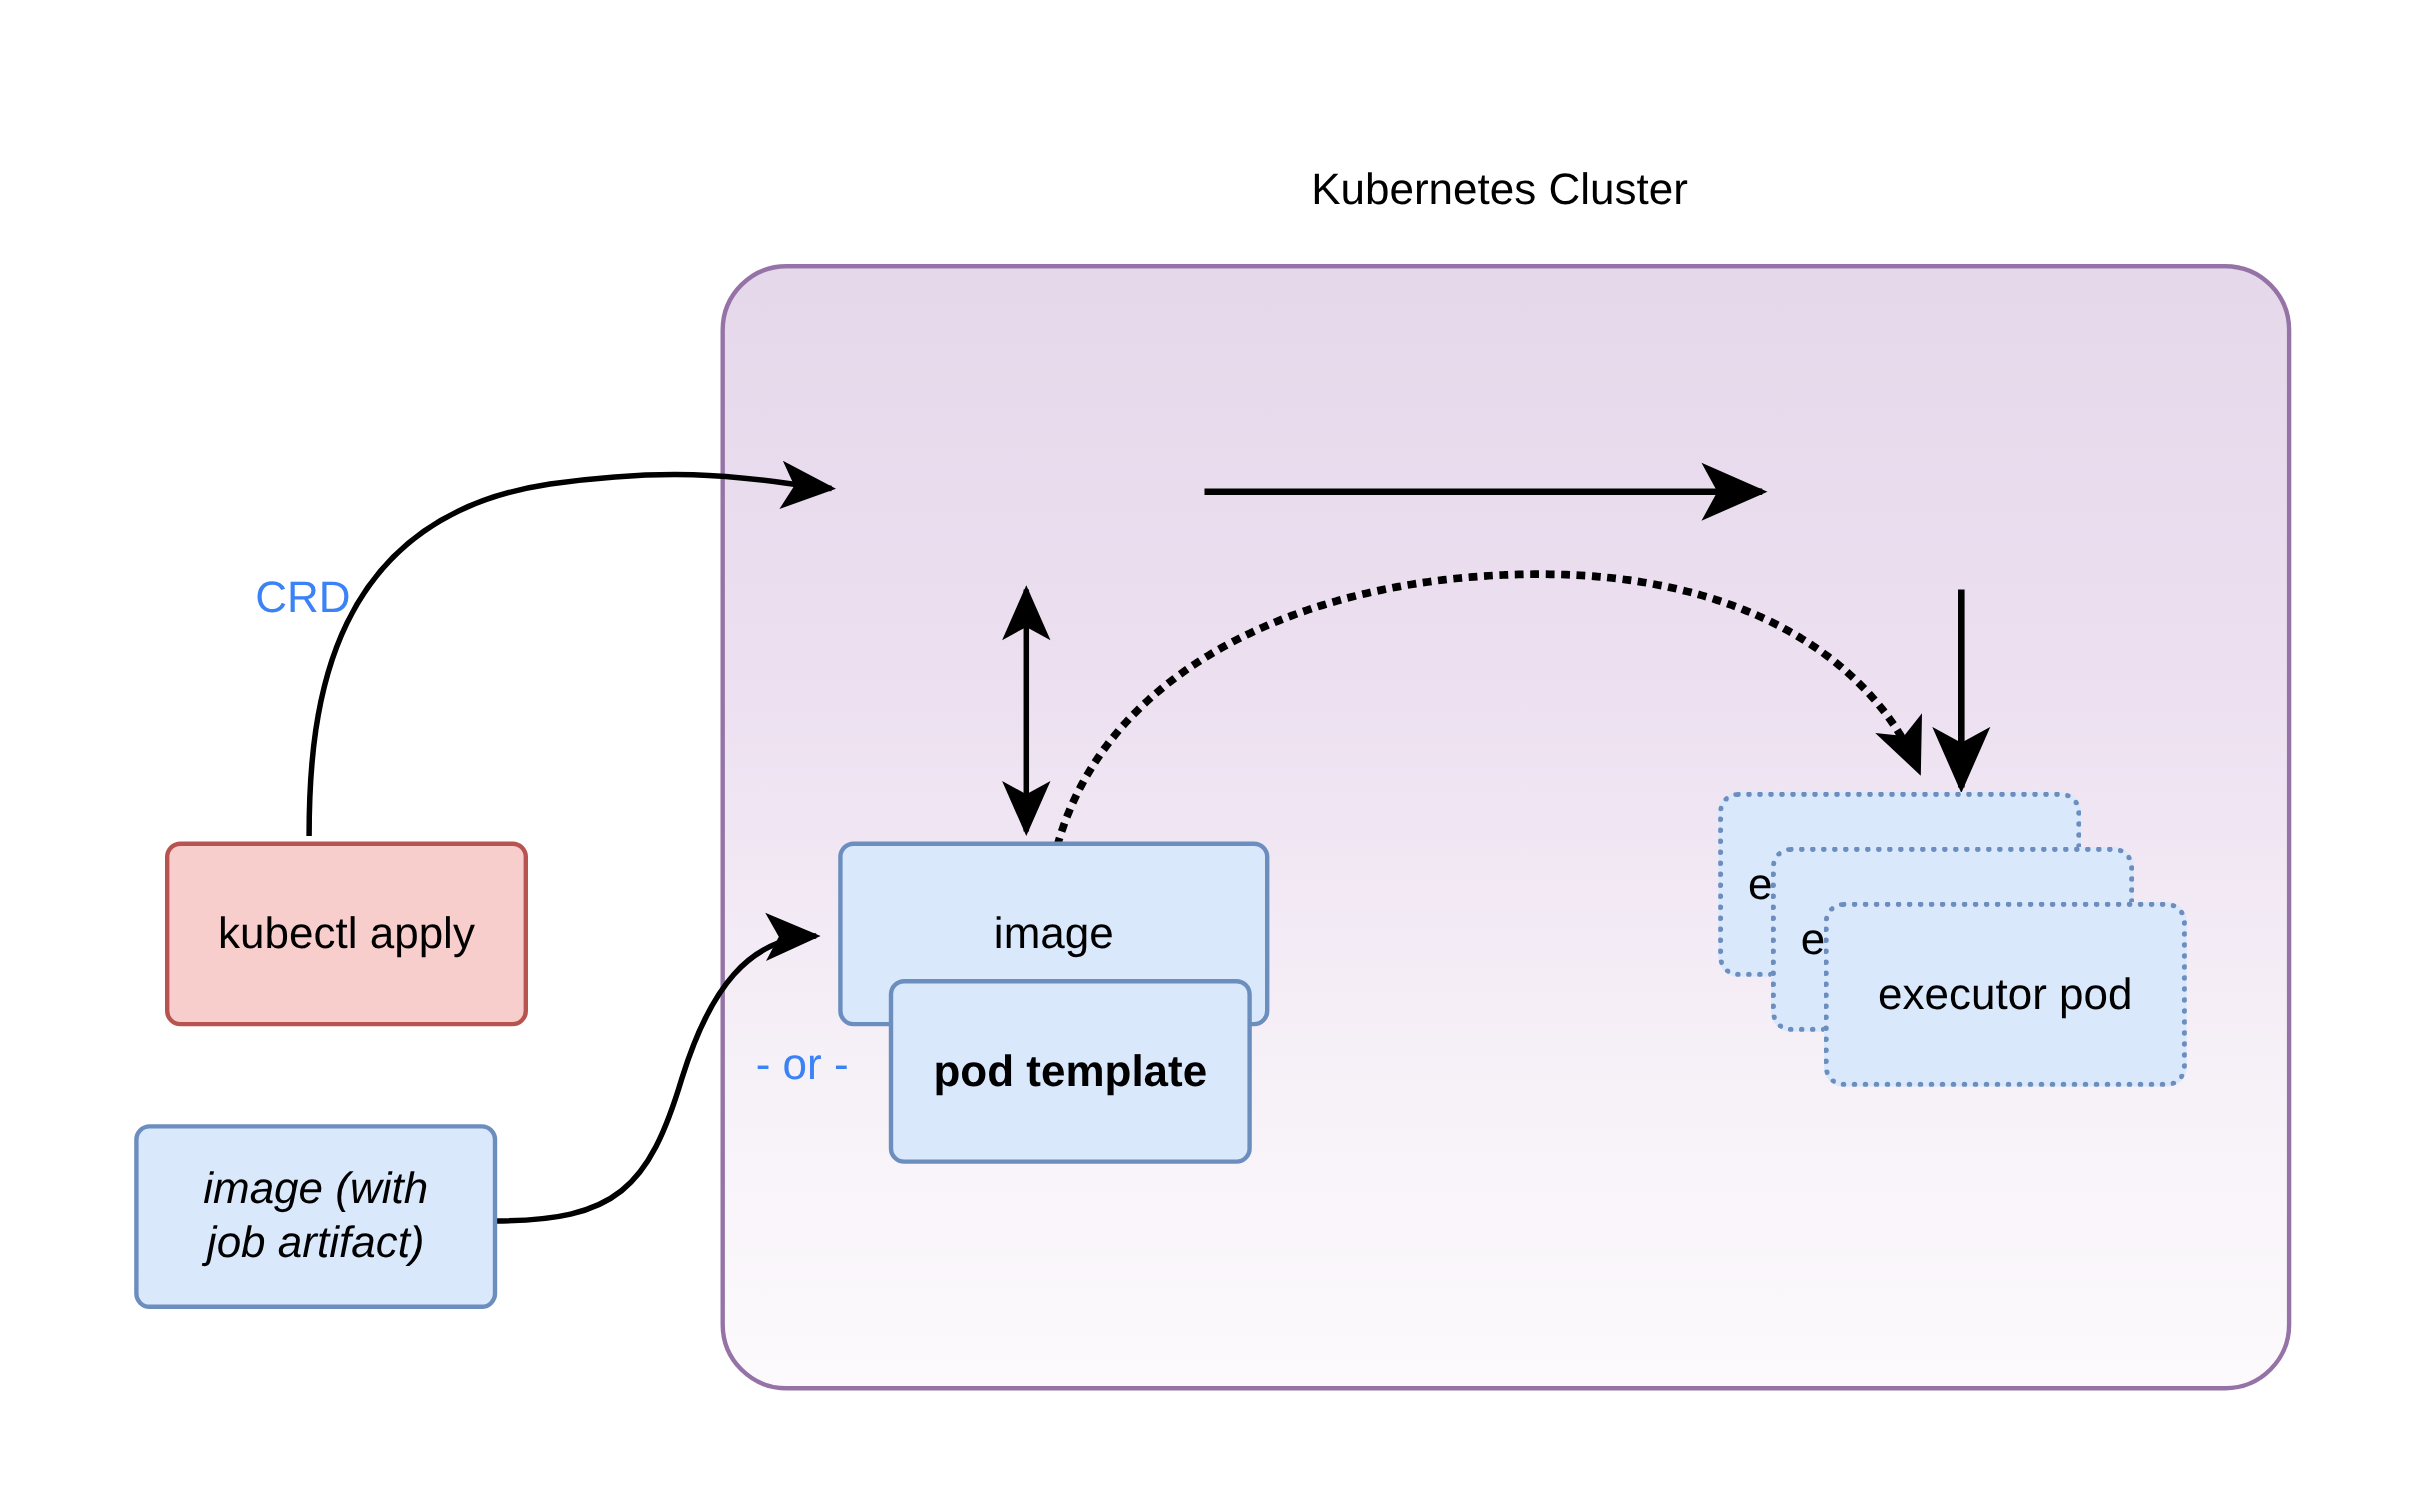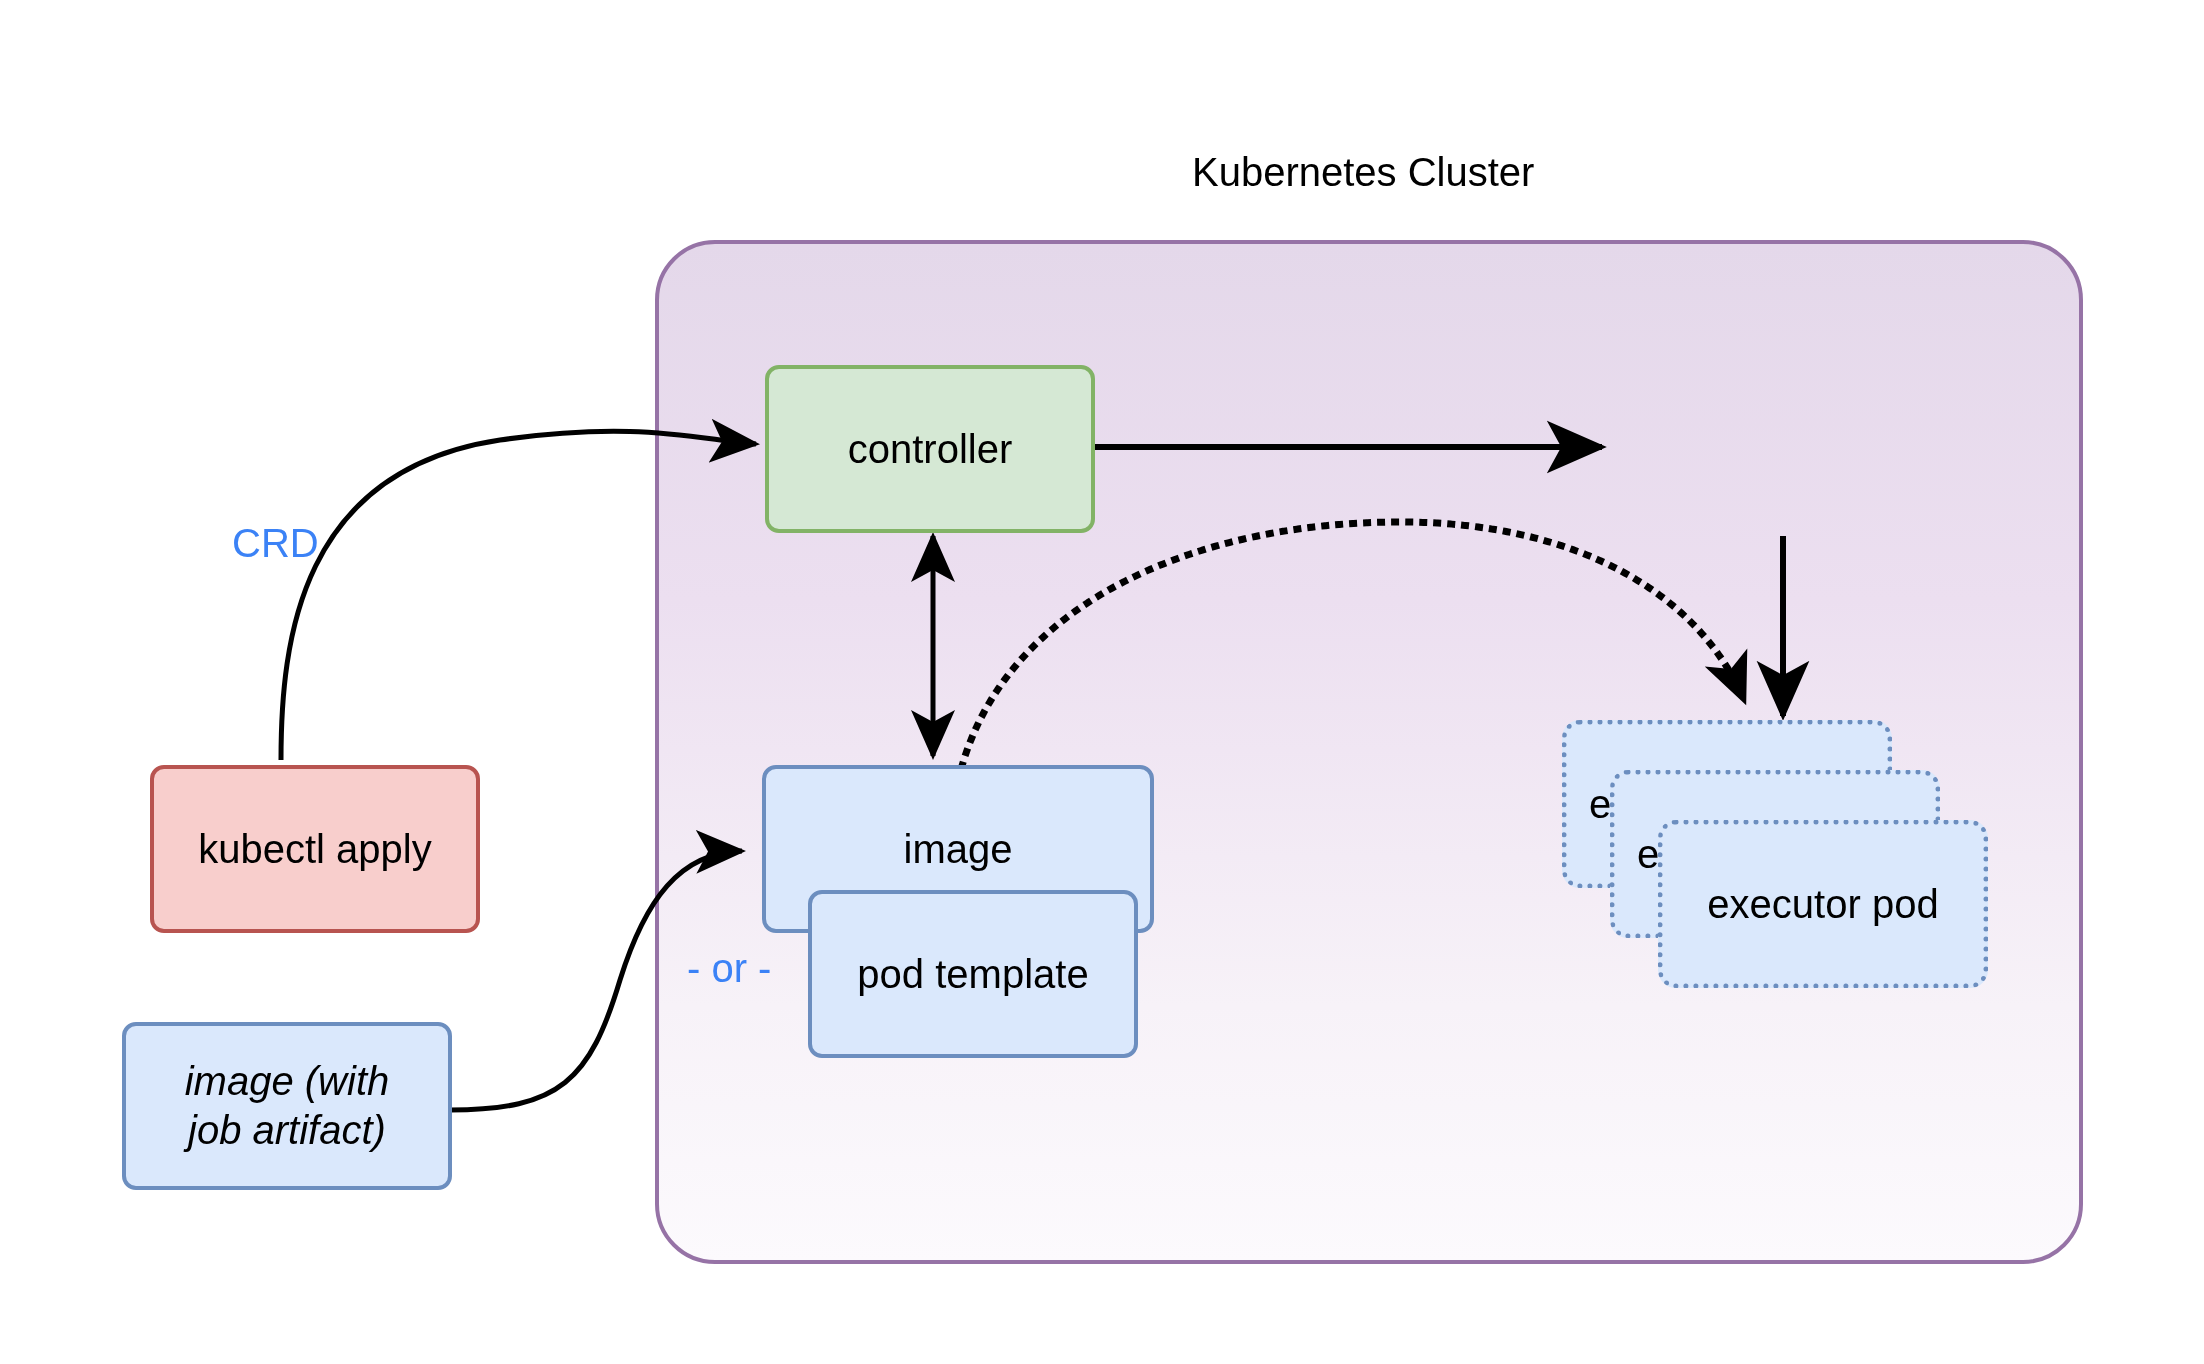--- a/index.html
+++ b/index.html
@@ -114,42 +114,39 @@
 
     <path d="M 962,766 C 1010,600 1200,522 1400,522 C 1580,522 1700,596 1744,700" fill="none" stroke="#000000" stroke-width="7" stroke-linecap="square" stroke-dasharray="1 13" marker-end="url(#arrowDotted)"></path>
 
     <path d="M 1783,536 L 1783,716" fill="none" stroke="#000000" stroke-width="6" marker-end="url(#arrowSolid)"></path>
   </svg>
 
   <div class="edge-label" style="left:232px; top:521px;">CRD</div>
 
   <div class="edge-label" style="left:687px; top:946px;">- or -</div>
 
-  <div class="node green" style="left:765px; top:365px; width:330px; height:168px;">
-    <span>controller</span>
-  </div>
 
 
   <div class="node blue-dotted" style="left:1562px; top:720px; width:330px; height:168px; z-index:3;">
     <span>executor pod</span>
   </div>
 
   <div class="node blue-dotted" style="left:1610px; top:770px; width:330px; height:168px; z-index:4;">
     <span>executor pod</span>
   </div>
 
   <div class="node blue-dotted" style="left:1658px; top:820px; width:330px; height:168px; z-index:5; justify-content:center; padding-left:0;">
     <span>executor pod</span>
   </div>
 
   <div class="node blue" style="left:762px; top:765px; width:392px; height:168px; z-index:4;">
     <span>image</span>
   </div>
 
-  <div class="node blue" style="left:808px; top:890px; width:330px; height:168px; z-index:5;">
+  <div class="node blue" style="left:808px; top:890px; width:330px; height:168px; z-index:5;font-weight:bold;">
     <span>pod template</span>
   </div>
 
   <div class="node red" style="left:122px; top:765px; width:330px; height:168px;">
     <span>kubectl apply</span>
   </div>
 
   <div class="node blue" style="left:122px; top:1022px; width:330px; height:168px;font-style:italic;">
     <span>image (with
 job artifact)</span>

